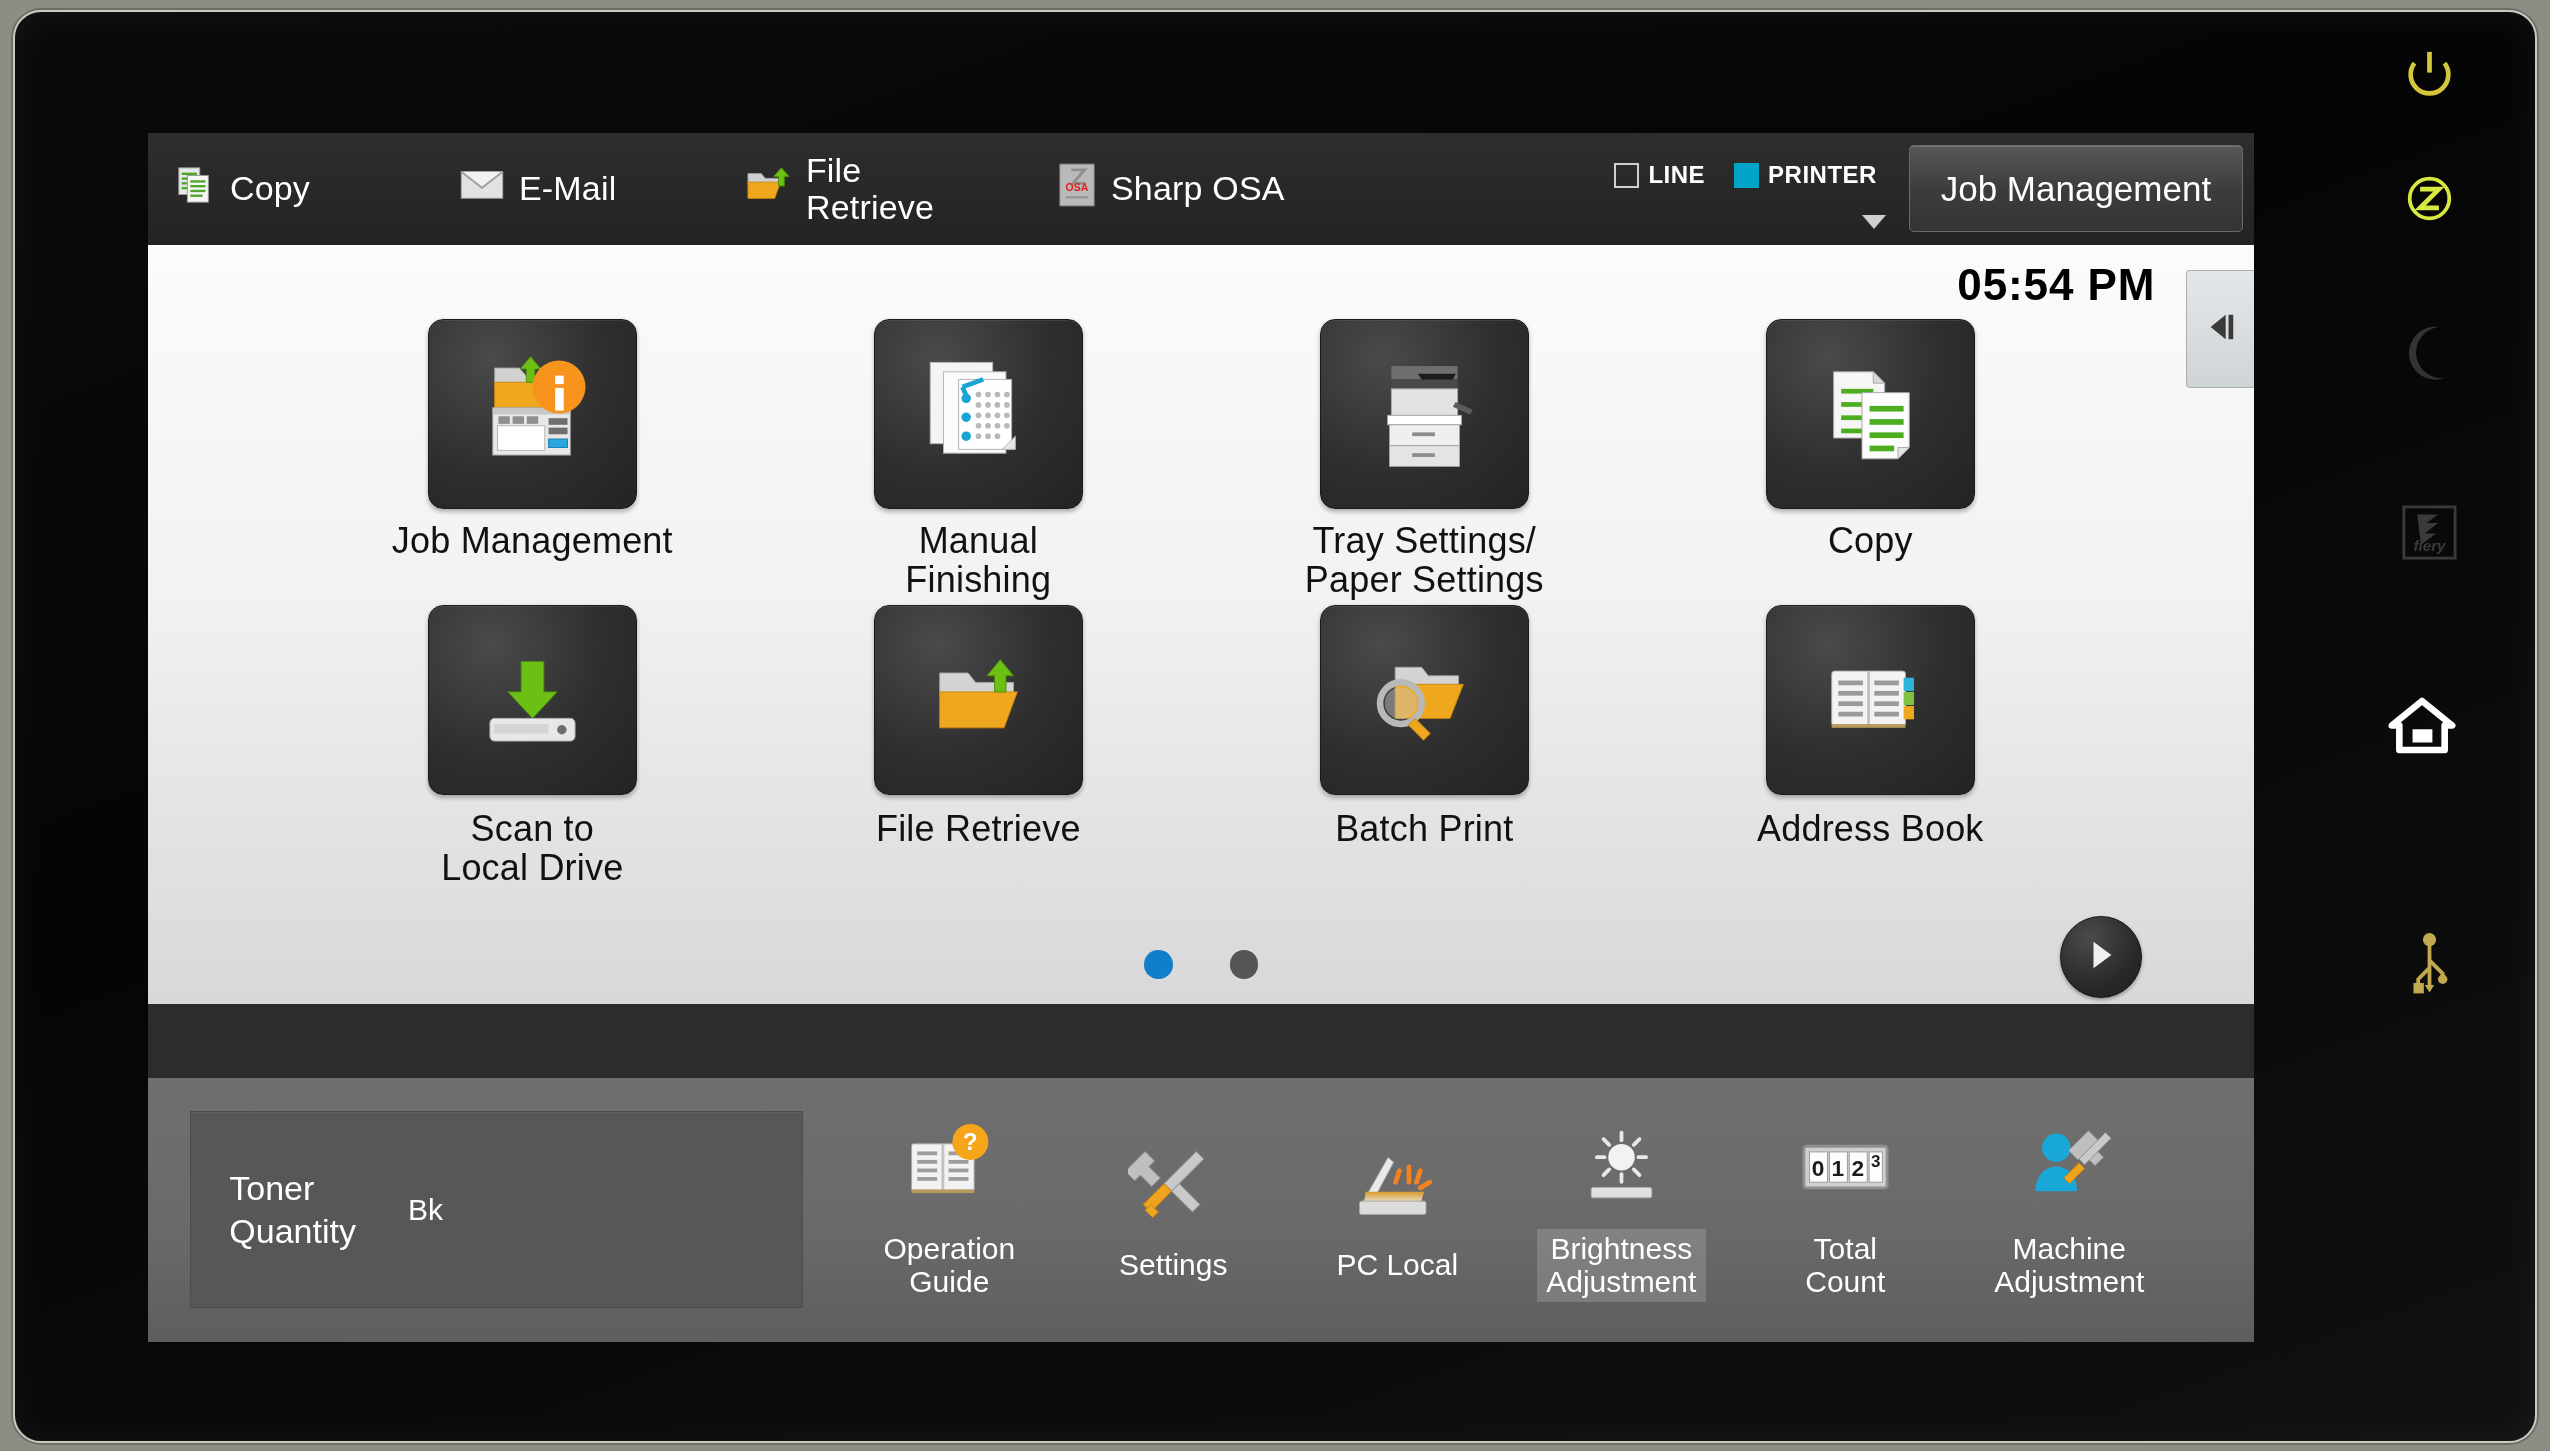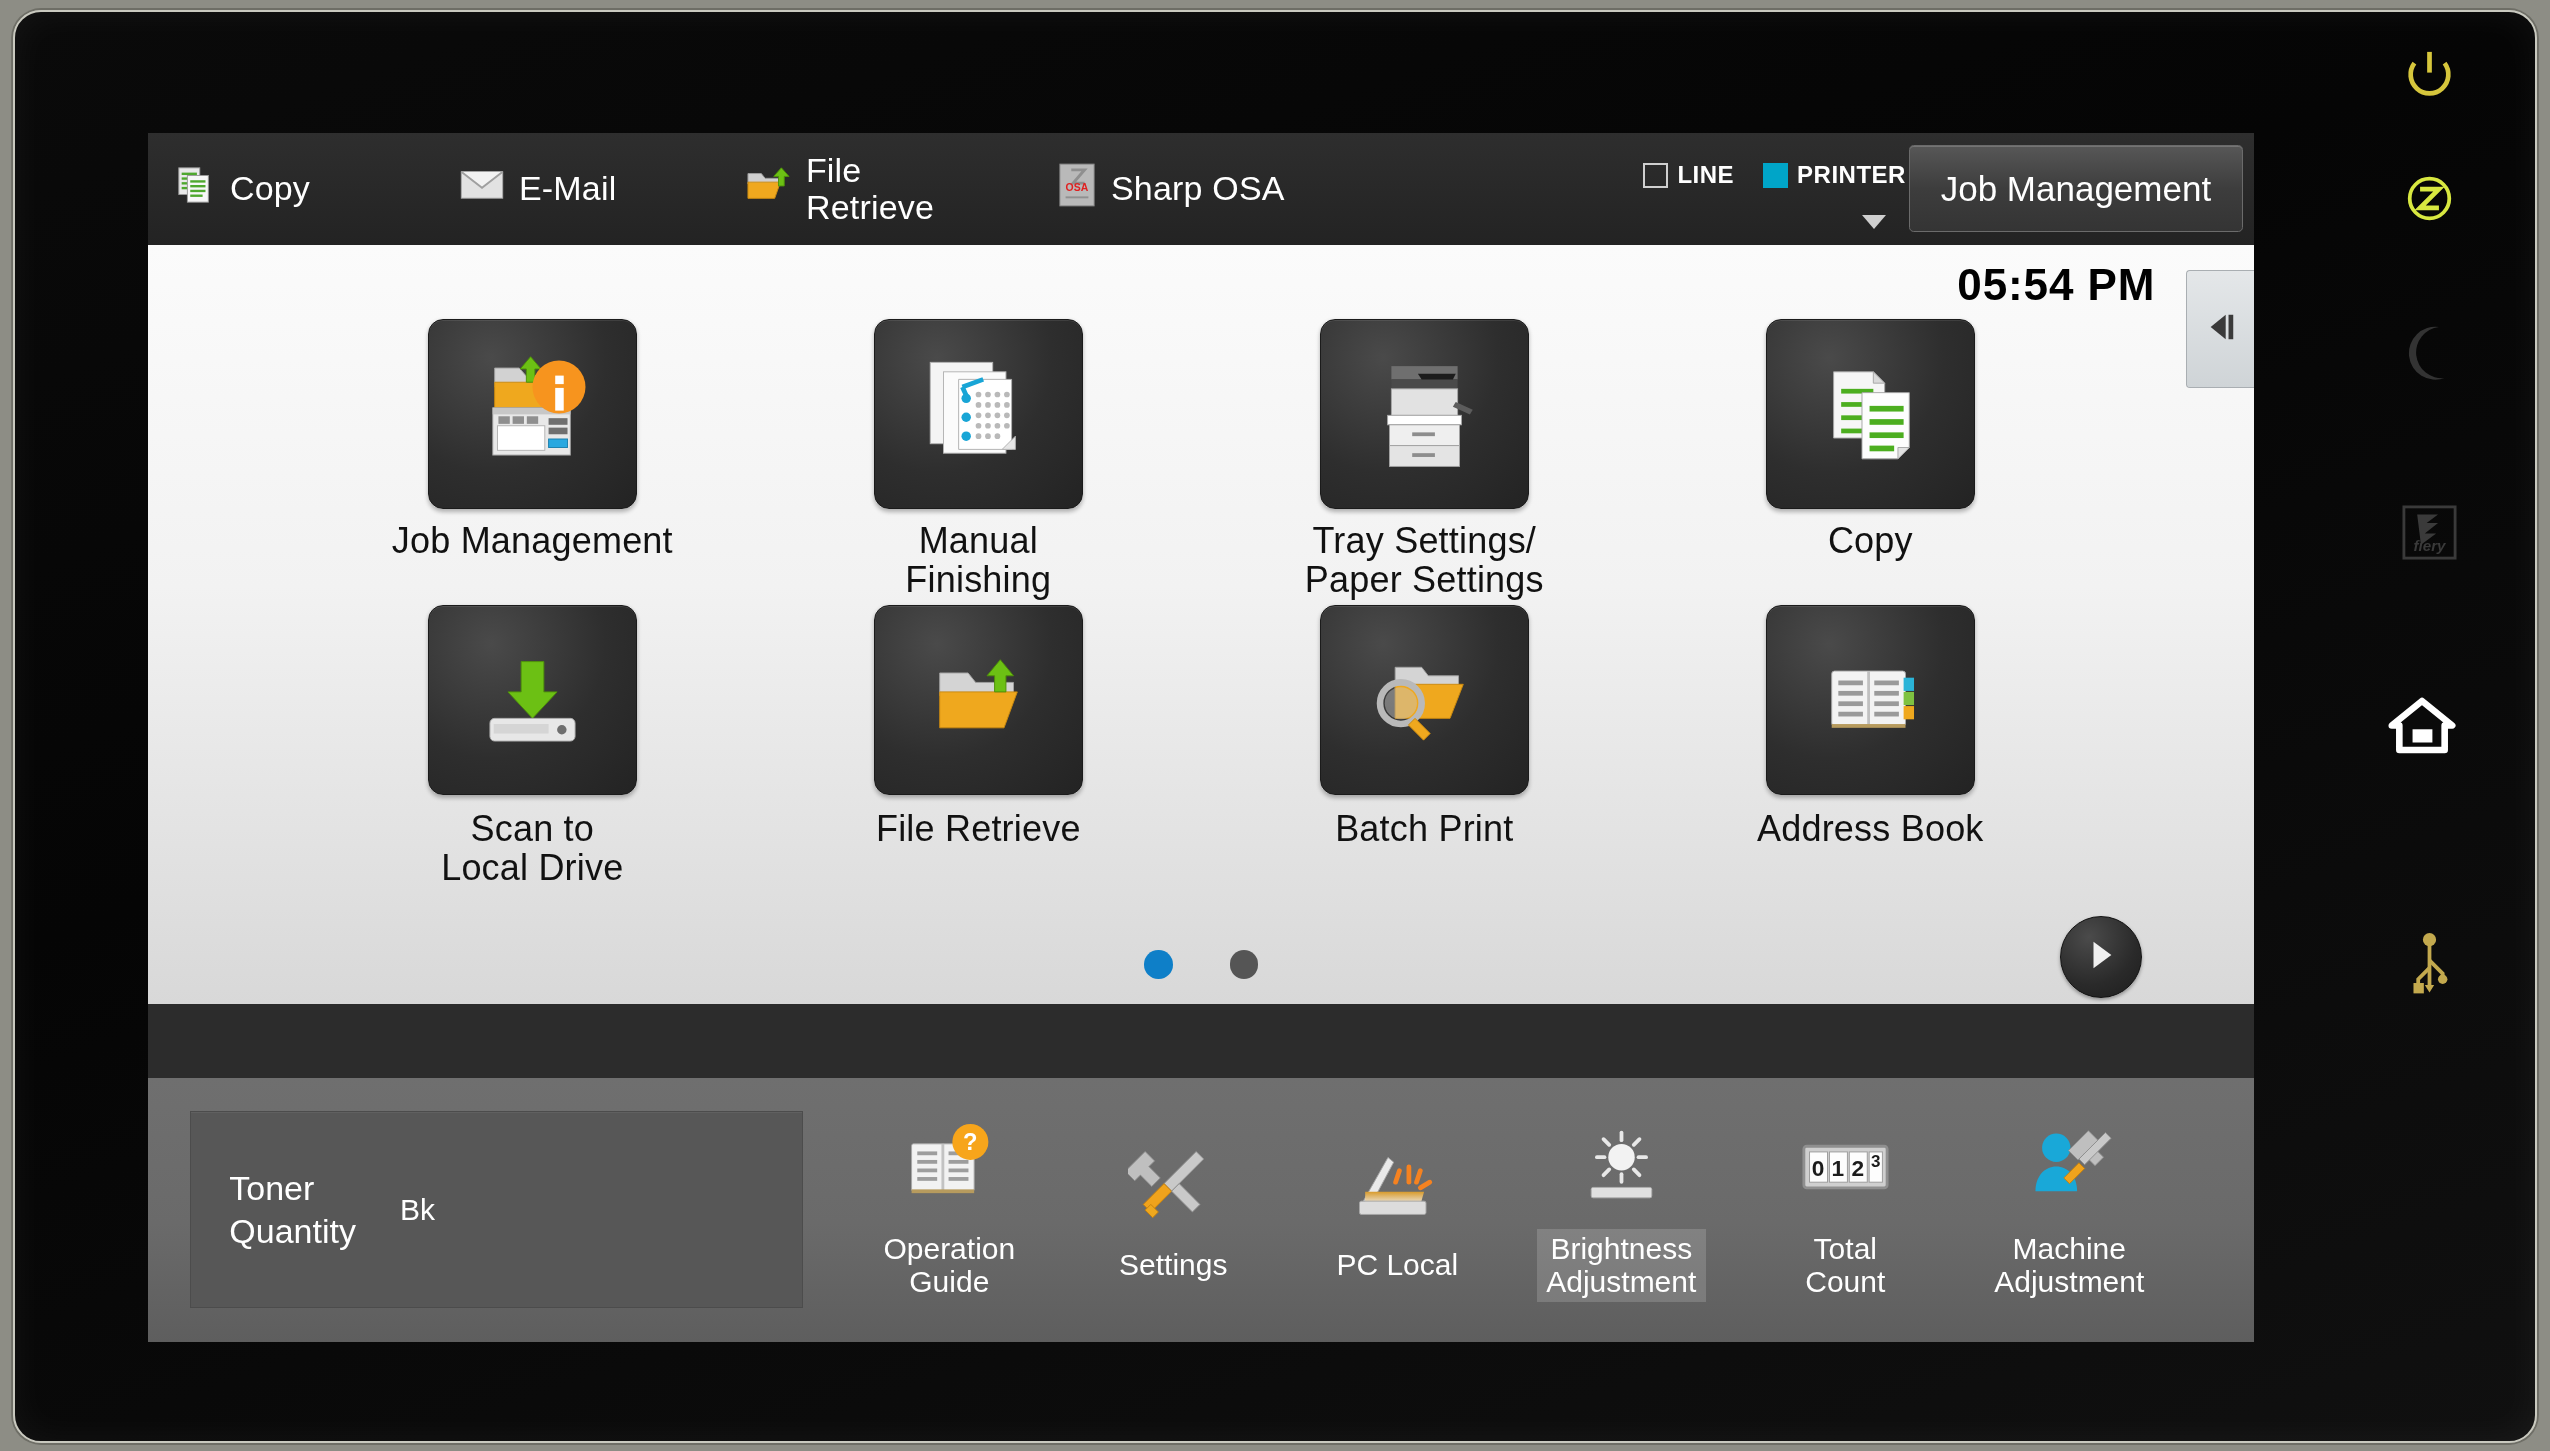--- a/index.html
+++ b/index.html
@@ -47,21 +47,21 @@
   .hdr-tab:nth-child(2) { width: 285px; }
   .hdr-tab:nth-child(3) { width: 313px; }
   .hdr-tab:nth-child(4) { width: 313px; }
 
   .ico { flex: 0 0 auto; display:block; }
 
   
   #status-cluster {
     margin-left: auto; position: relative;
     display:flex; align-items:flex-start; gap: 28.5px;
-    padding-right: 3px; padding-bottom: 26.6px;
+    padding-right: 32px; padding-bottom: 26.6px;
   }
   .status-item { display:flex; align-items:center; gap:9.5px; }
   .status-box { width: 25px; height: 25px; border:2.8px solid #cfcfcf; background: transparent; }
   .status-box.filled { background: #00a5c8; border-color:#00a5c8; }
   .status-lbl { color:#fff; font-size: 24px; font-weight:bold; letter-spacing:0.5px; }
   #status-caret {
     position:absolute; right: 23px; bottom: -13.3px;
     width: 0; height: 0;
     border-left: 12.3px solid transparent; border-right: 12.3px solid transparent;
     border-top: 14.2px solid #cfcfcf;
@@ -144,20 +144,21 @@
     background: linear-gradient(180deg,#6f6f6f 0%,#6a6a6a 55%,#5e5e5e 100%);
     display:flex; align-items:center;
   }
   #toner-box {
     margin-left: 42px;
     width: 613px; height: 197px;
     background: #575757;
     border: 0.9px solid #4c4c4c;
     display:flex; align-items:center;
     box-shadow: inset 0 0.9px 0 rgba(255,255,255,.06);
+    gap: 8px;
   }
   #toner-title {
     margin-left: 38px; color:#fff; font-size: 34px; line-height:1.25;
   }
   #toner-gauge { margin-left: 44px; display:flex; align-items:center; gap: 17px; }
   #toner-key { color:#fff; font-size: 30px; }
   #toner-bar-track { width: 220px; height: 14.2px; background: transparent; }
   #toner-bar-fill { height: 100%; background: #000; }
 
   #tool-btns { display:flex; align-items:center; margin-left: 34px; }

